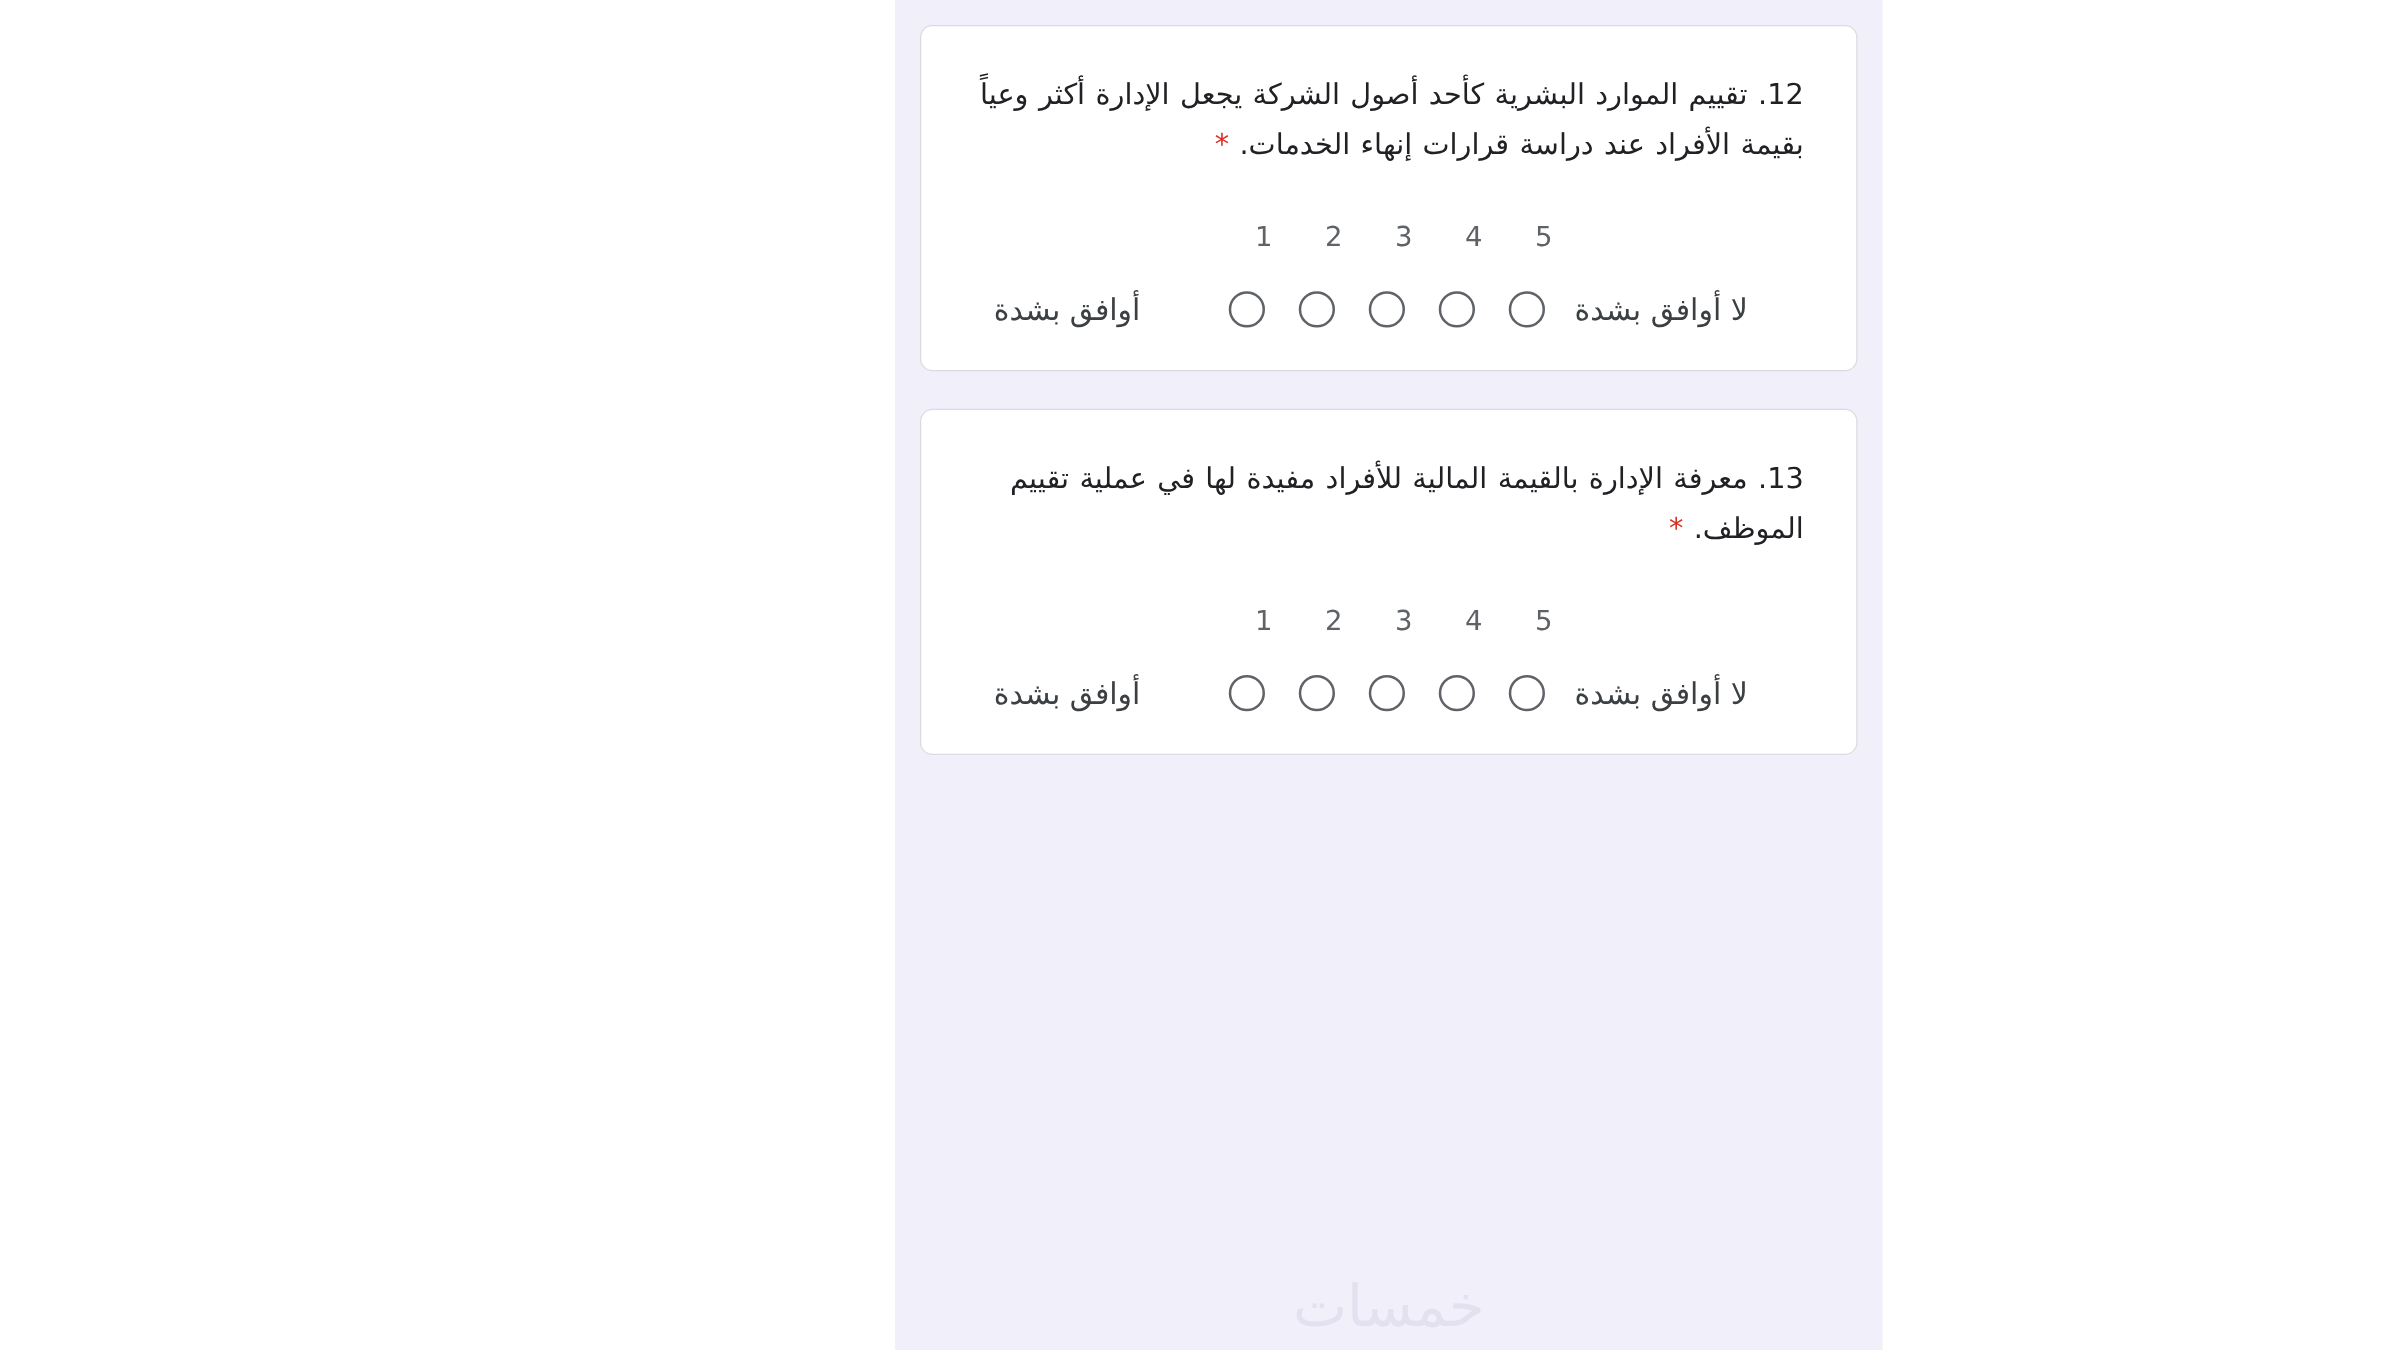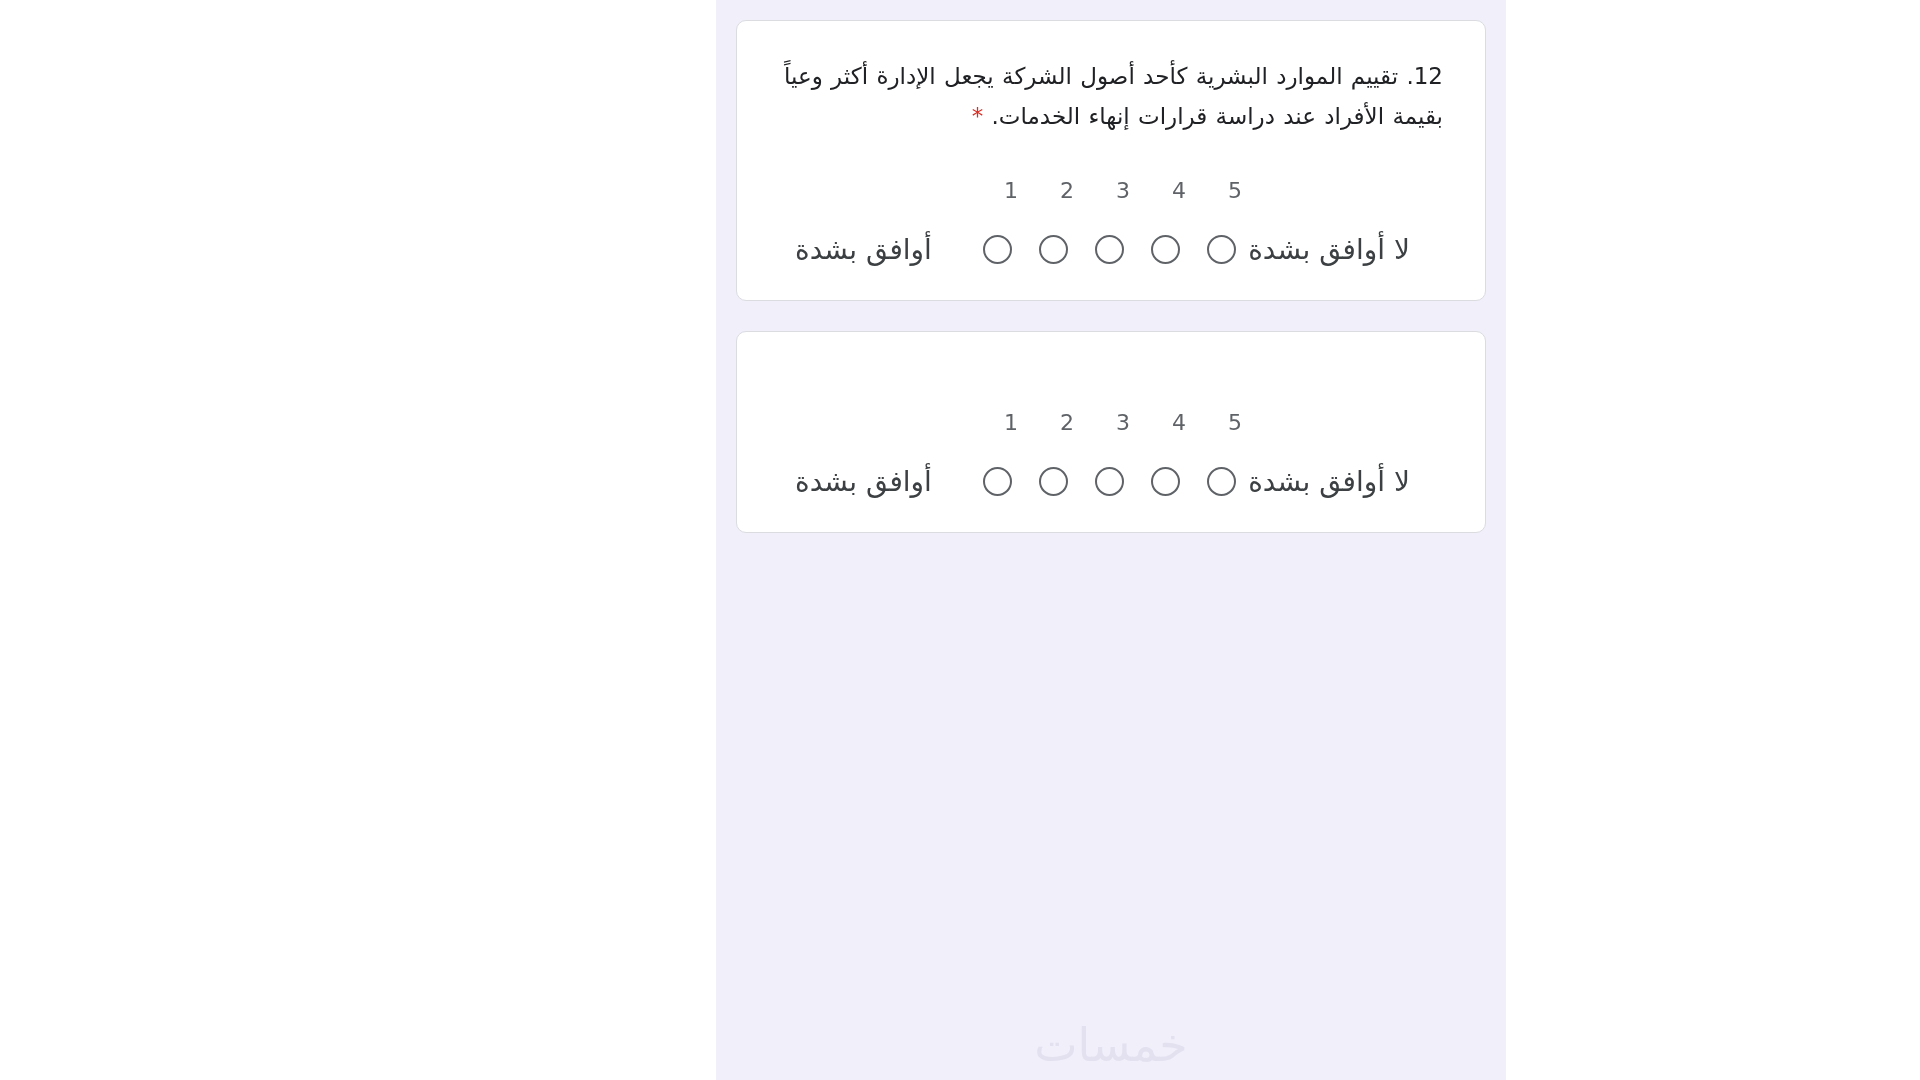--- a/index.html
+++ b/index.html
@@ -92,21 +92,21 @@
 
   .scale-row {
     display: flex;
     align-items: center;
     margin-top: 30px;
     direction: ltr;
   }
 
   .scale-label {
     color: #3c4043;
-    font-size: 28px;
+    font-size: 24px;
     font-family: "DejaVu Sans", sans-serif;
     direction: rtl;
     white-space: nowrap;
   }
 
   .scale-label.right-label {
     width: 180px;
     text-align: center;
     padding-right: 16px;
     box-sizing: border-box;
@@ -193,20 +193,21 @@
               <div class="radio-cell">
                   <div class="radio"></div>
                 </div>
             </div>
             <div class="scale-label right-label">لا أوافق بشدة</div>
           </div>
         </div>
       </div>
 
       <div class="question-card">
+        <div class="q-title"><span>13. معرفة الإدارة بالقيمة المالية للأفراد مفيدة لها في عملية تقييم الموظف.</span> <span class="req-star">*</span></div>
 
         <div class="scale-block">
           <div class="scale-numbers">
             <div class="num">1</div>
             <div class="num">2</div>
             <div class="num">3</div>
             <div class="num">4</div>
             <div class="num">5</div>
           </div>
 

